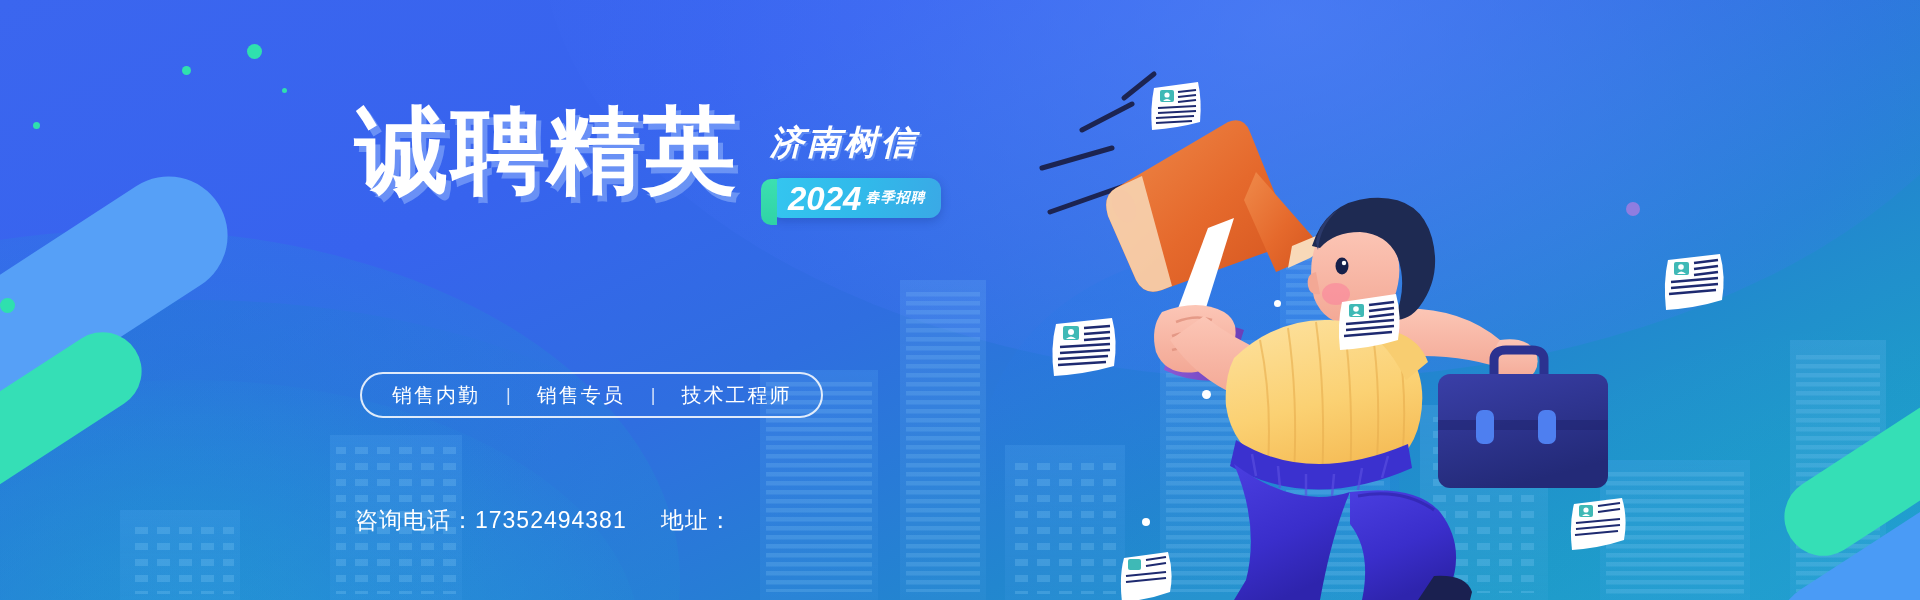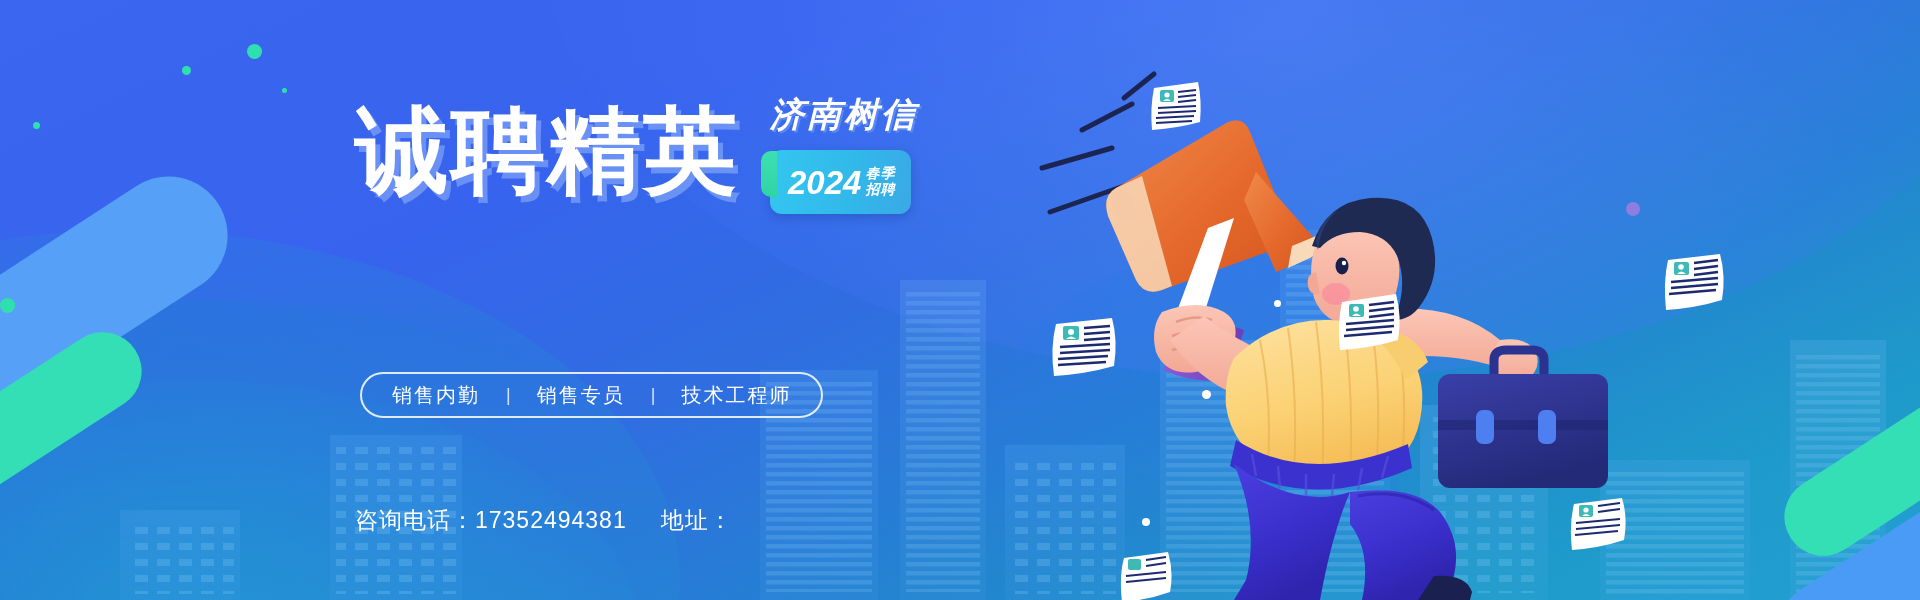--- a/index.html
+++ b/index.html
@@ -103,38 +103,38 @@
     font-size: 94px;
     font-weight: bold;
     color: #ffffff;
     letter-spacing: 2px;
     line-height: 1;
     text-shadow: 5px 6px 0 rgba(168,200,255,.45);
     white-space: nowrap;
   }
   .brand-stack {
     position: absolute;
-    left: 770px; top: 92px;
+    left: 770px; top: 120px;
     width: 190px;
   }
   .brand-name {
     font-size: 34px;
     color: #ffffff;
     font-style: italic;
     font-weight: bold;
     letter-spacing: 3px;
     white-space: nowrap;
     text-shadow: 2px 2px 0 rgba(150,190,255,.35);
   }
   .year-badge {
     position: relative;
     margin-top: 12px;
     display: inline-flex;
     align-items: center;
-    height: 64px;
+    height: 40px;
     padding: 0 16px 0 18px;
     border-radius: 12px;
     background: linear-gradient(100deg, #34c6f0 0%, #31b9ea 55%, #3aa9e6 100%);
     box-shadow: 0 3px 10px rgba(10,40,110,.25);
   }
   .year-badge::before {
     content: "";
     position: absolute;
     left: -9px; top: 1px;
     width: 16px; height: 46px;
@@ -145,21 +145,21 @@
     font-size: 33px;
     font-weight: bold;
     font-style: italic;
     color: #ffffff;
     letter-spacing: 0px;
     line-height: 1;
   }
   .badge-sub {
     margin-left: 4px;
     display: flex;
-    flex-direction: column;
+    flex-direction: row;
     justify-content: center;
     font-size: 14px;
     font-weight: bold;
     font-style: italic;
     color: #ffffff;
     line-height: 1.12;
     letter-spacing: 1px;
   }
   .subtitle {
     position: absolute;

